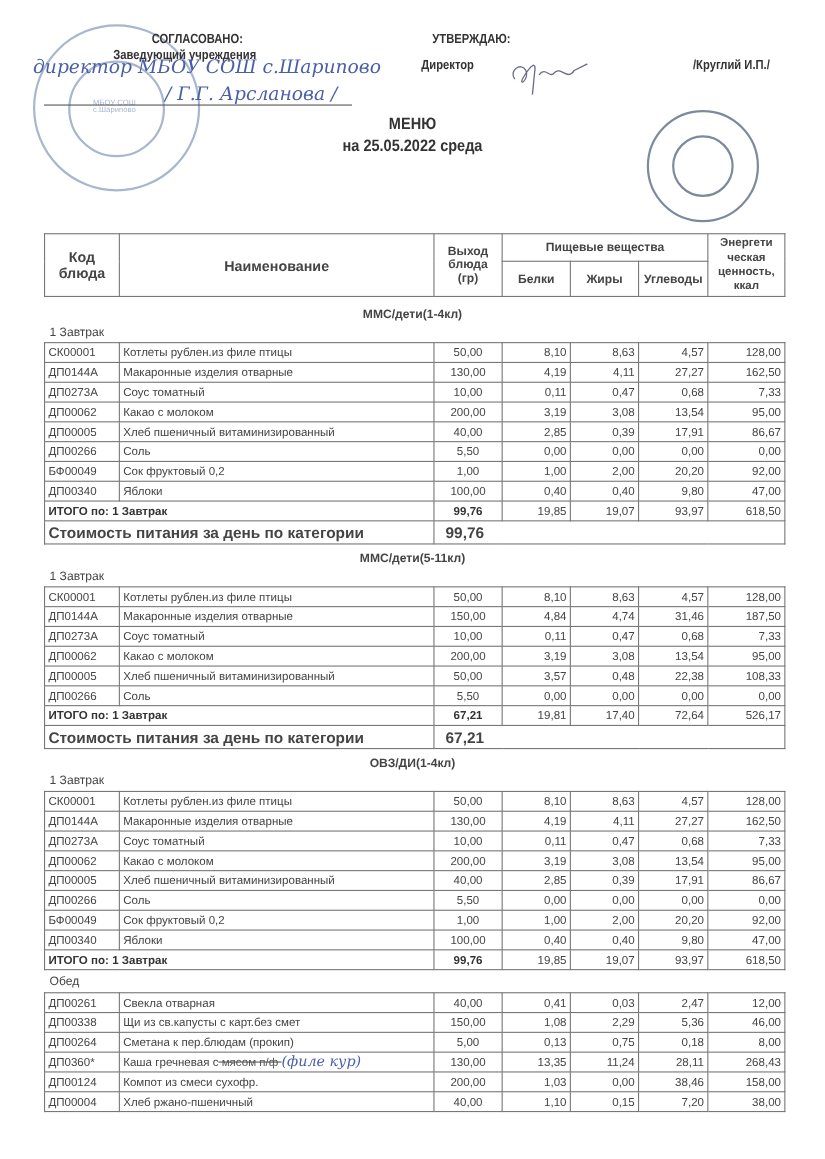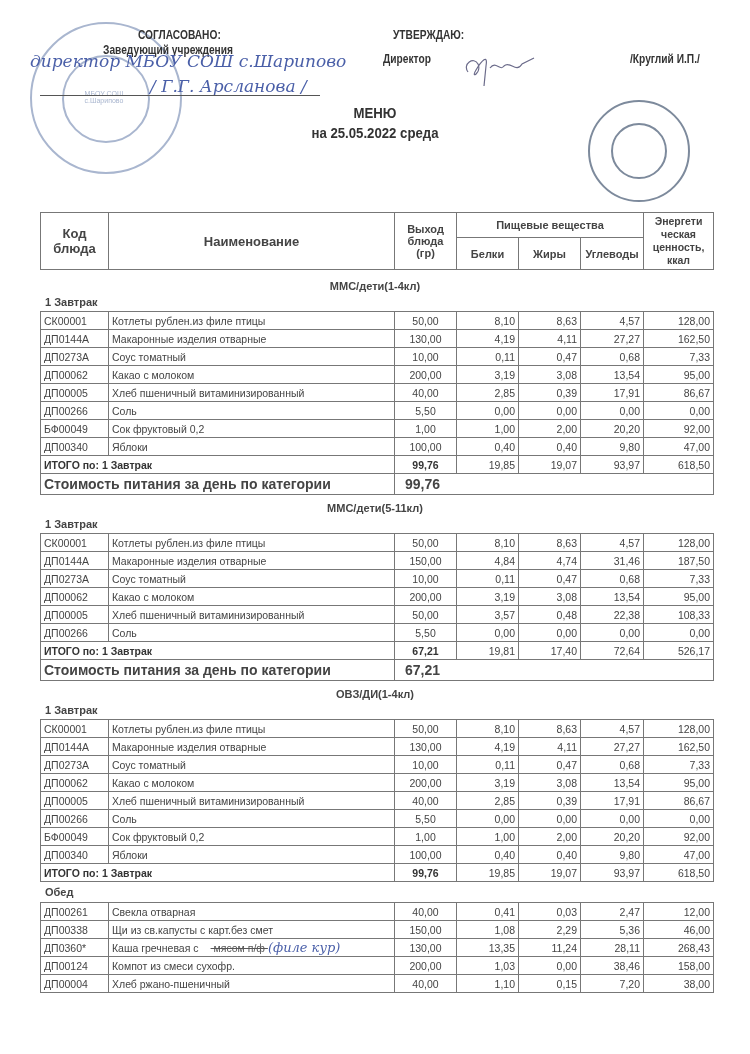--- a/index.html
+++ b/index.html
@@ -13,22 +13,22 @@
   .title { font-weight:bold; font-size:15px; color:#333; text-align:center; transform:scaleX(0.88); }
   table { border-collapse:collapse; position:absolute; left:40px; width:673px; table-layout:fixed; }
   td, th { border:1px solid #777; padding:0 3px; height:17px; font-size:10.5px; color:#444;
            white-space:nowrap; overflow:hidden; }
   th { font-weight:bold; text-align:center; color:#444; }
   .num { text-align:right; }
   .c { text-align:center; }
   .bold { font-weight:bold; color:#333; }
   .cost td { height:20px; font-size:14px; font-weight:bold; }
   .sect { position:absolute; width:750px; text-align:center; font-weight:bold; font-size:11px; color:#444; }
-  .meal { position:absolute; left:45px; font-weight:bold; font-size:11px; color:#444; }
-  .strike { text-decoration:line-through; color:#555;margin-left:12px; }
+  .meal { position:absolute; left:45px; font-weight:normal; font-size:11px; color:#444; }
+  .strike { text-decoration:line-through; color:#555; }
   .note { font-family:"DejaVu Serif", serif; font-style:italic; color:#4a5fa8; font-size:13px; }
 </style>
 </head>
 <body>
 
 <div class="abs stamp" style="left:30px;top:22px;width:148px;height:148px;"></div>
 <div class="abs stamp" style="left:62px;top:55px;width:84px;height:84px;"></div>
 <div class="abs" style="left:66px;top:90px;width:76px;font-size:7px;color:#a9b6cf;text-align:center;white-space:normal;">МБОУ СОШ с.Шарипово</div>
 
 <div class="abs hdr-bold" style="left:138px;top:28px;">СОГЛАСОВАНО:</div>
@@ -386,20 +386,29 @@
       <tr>
         <td>ДП00338</td>
         <td>Щи из св.капусты с карт.без смет</td>
         <td class="c">150,00</td>
         <td class="num">1,08</td>
         <td class="num">2,29</td>
         <td class="num">5,36</td>
         <td class="num">46,00</td>
       </tr>
       <tr>
+        <td>ДП00264</td>
+        <td>Сметана к пер.блюдам (прокип)</td>
+        <td class="c">5,00</td>
+        <td class="num">0,13</td>
+        <td class="num">0,75</td>
+        <td class="num">0,18</td>
+        <td class="num">8,00</td>
+      </tr>
+      <tr>
         <td>ДП0360*</td>
         <td>Каша гречневая с<span class="strike"> мясом п/ф </span><span class="note">(филе кур)</span></td>
         <td class="c">130,00</td>
         <td class="num">13,35</td>
         <td class="num">11,24</td>
         <td class="num">28,11</td>
         <td class="num">268,43</td>
       </tr>
       <tr>
         <td>ДП00124</td>

